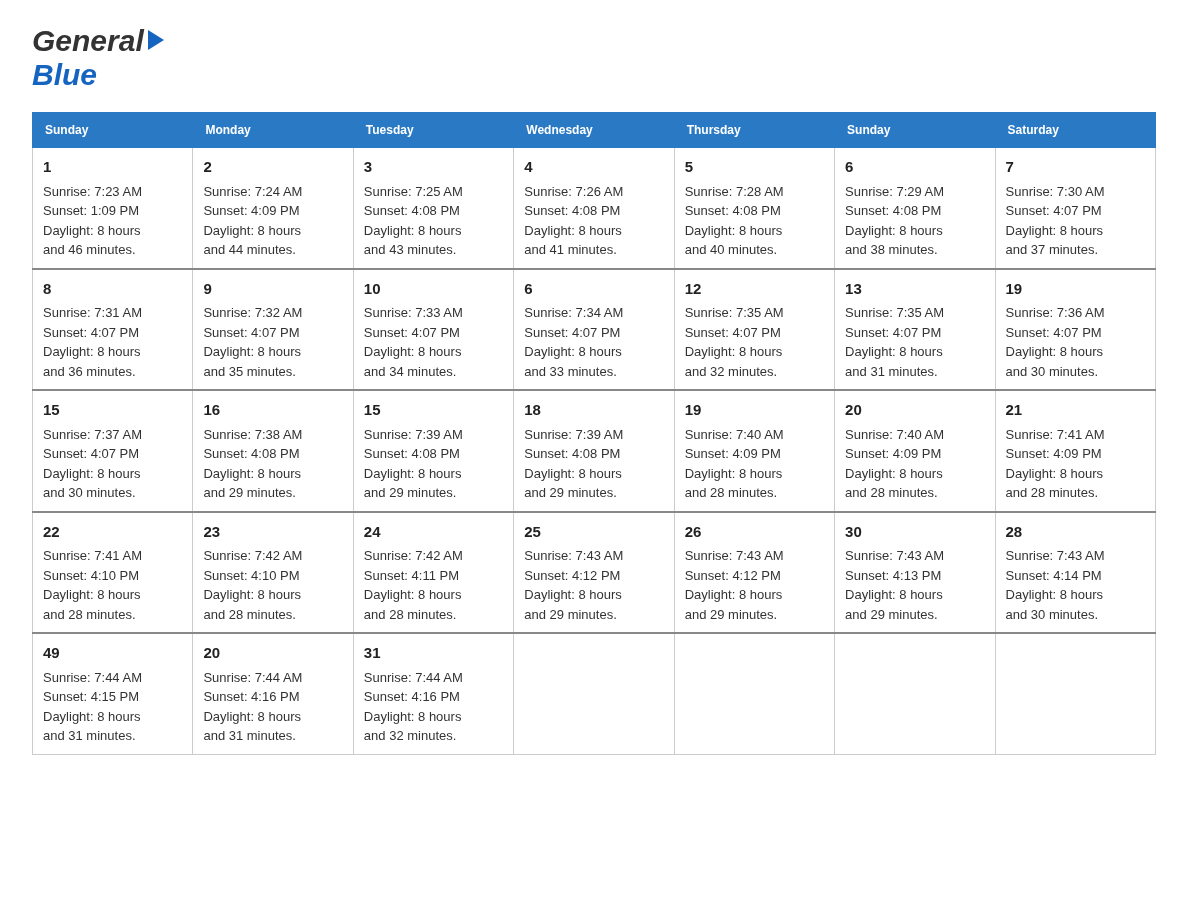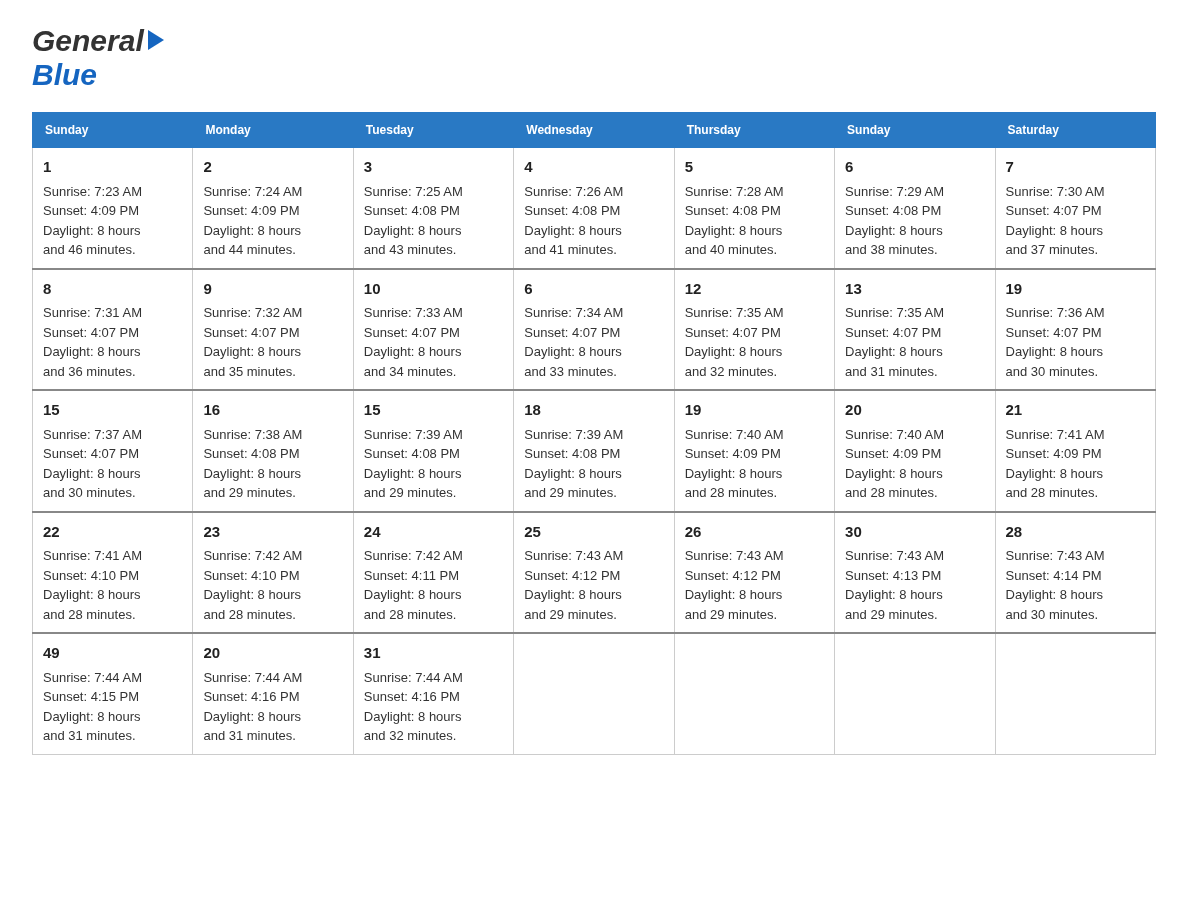--- a/index.html
+++ b/index.html
@@ -123,21 +123,21 @@
         <th>Tuesday</th>
         <th>Wednesday</th>
         <th>Thursday</th>
         <th>Sunday</th>
         <th>Saturday</th>
       </tr>
   </thead>
   <tbody id="calendar-body">
   <tr>
         <td><span class="day-num">1</span><span class="day-info">Sunrise: 7:23 AM
-Sunset: 4:09 PM
+Sunset: 1:09 PM
 Daylight: 8 hours
 and 46 minutes.</span></td>
         <td><span class="day-num">2</span><span class="day-info">Sunrise: 7:24 AM
 Sunset: 4:09 PM
 Daylight: 8 hours
 and 44 minutes.</span></td>
         <td><span class="day-num">3</span><span class="day-info">Sunrise: 7:25 AM
 Sunset: 4:08 PM
 Daylight: 8 hours
 and 43 minutes.</span></td>

